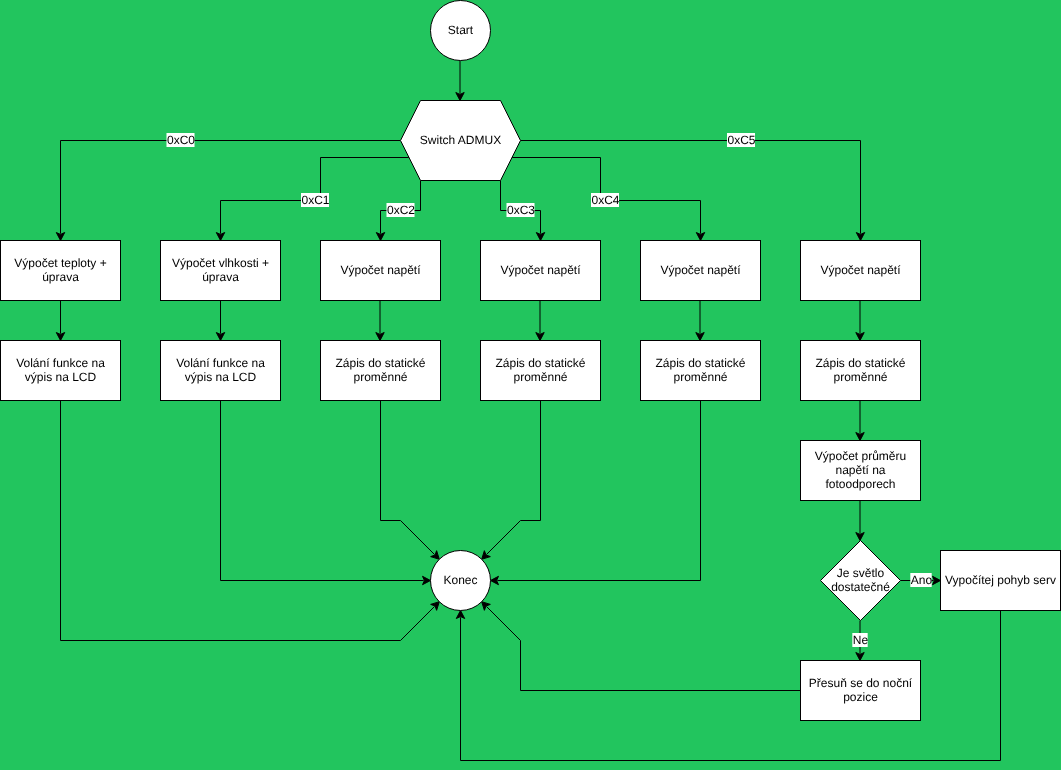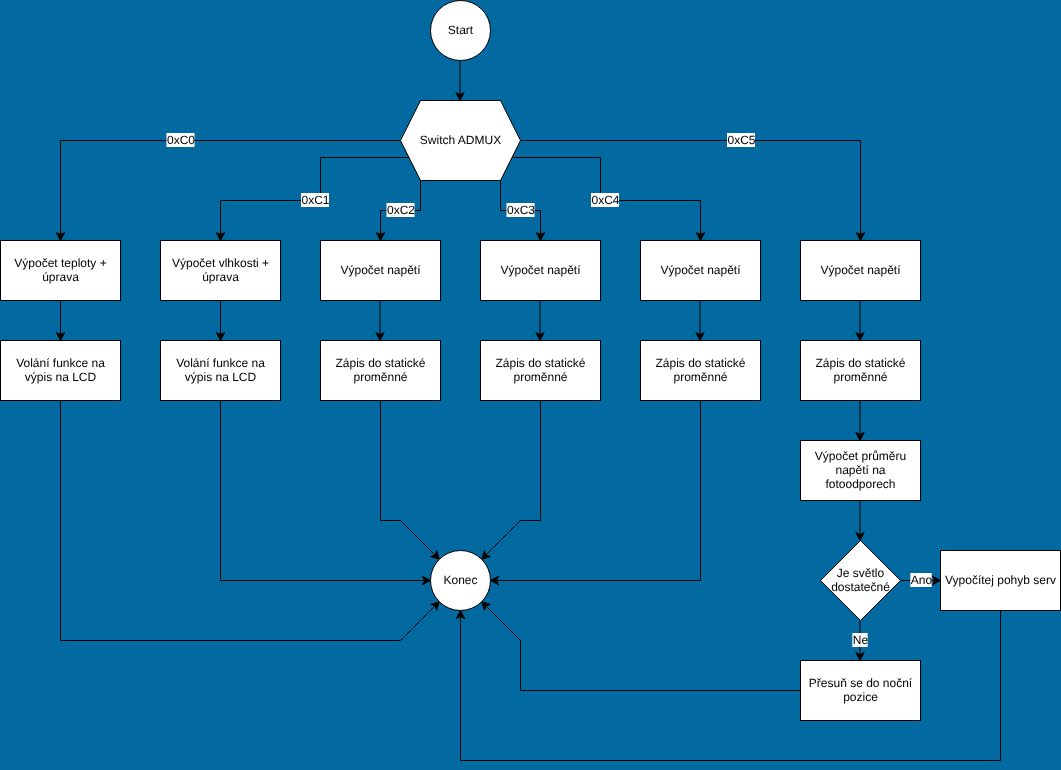--- a/index.html
+++ b/index.html
@@ -1,19 +1,19 @@
 <!DOCTYPE html>
 <html><head>
 <meta charset="utf-8">
 <title>Flowchart</title>
 <style>
   html,body{margin:0;padding:0;background:#ffffff;}
   body{width:1061px;height:770px;overflow:hidden;
        font-family:"Liberation Sans",sans-serif;}
-  #canvas{position:relative;width:1061px;height:770px;background:#0369a1;}
+  #canvas{position:relative;width:1061px;height:770px;background:#22c55e;}
   
   #diagram{display:block;shape-rendering:geometricPrecision;will-change:opacity;}
   .shape{fill:#ffffff;stroke:#000000;stroke-width:1;stroke-linejoin:miter;}
   .edge{fill:none;stroke:#000000;stroke-width:1;stroke-linecap:butt;stroke-linejoin:miter;}
   .arrowhead{fill:#000000;stroke:#000000;stroke-width:1;stroke-linejoin:miter;}
   .nodetext,.edgelabel{font-family:"Liberation Sans",sans-serif;font-size:12px;
        fill:#000000;text-rendering:geometricPrecision;}
   .labelbg{fill:#ffffff;stroke:none;}
 </style>
 </head>

